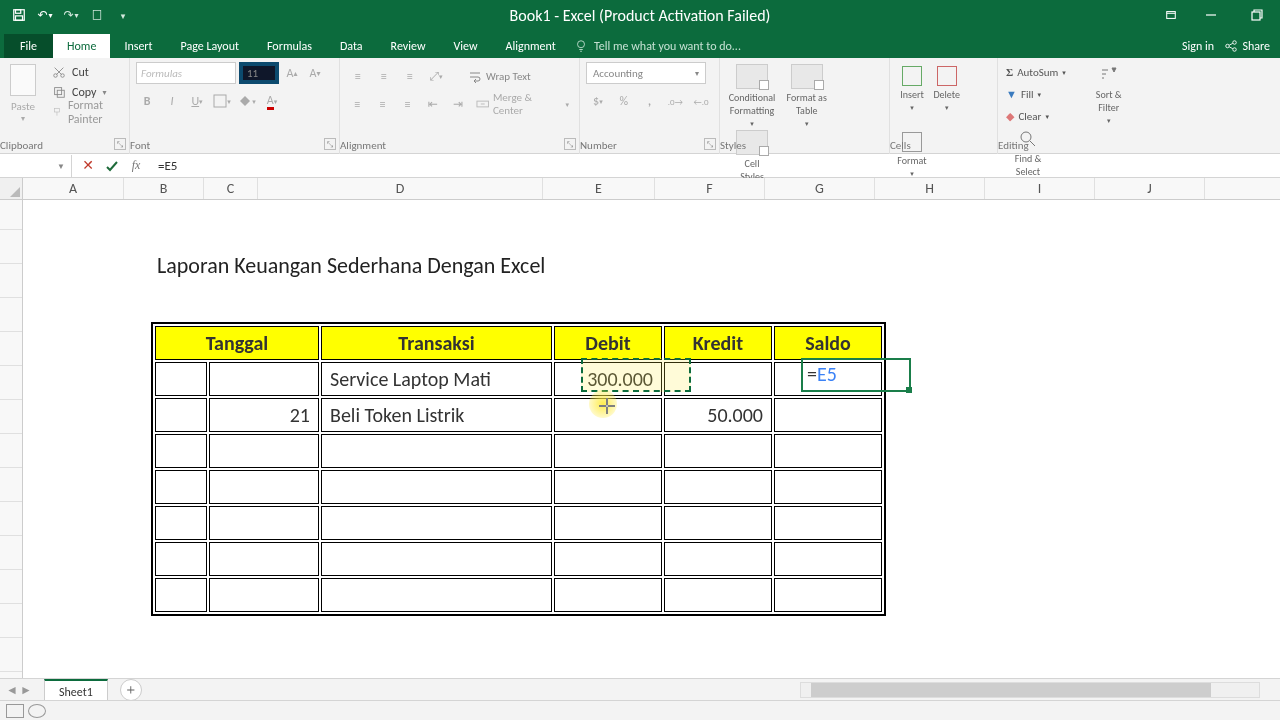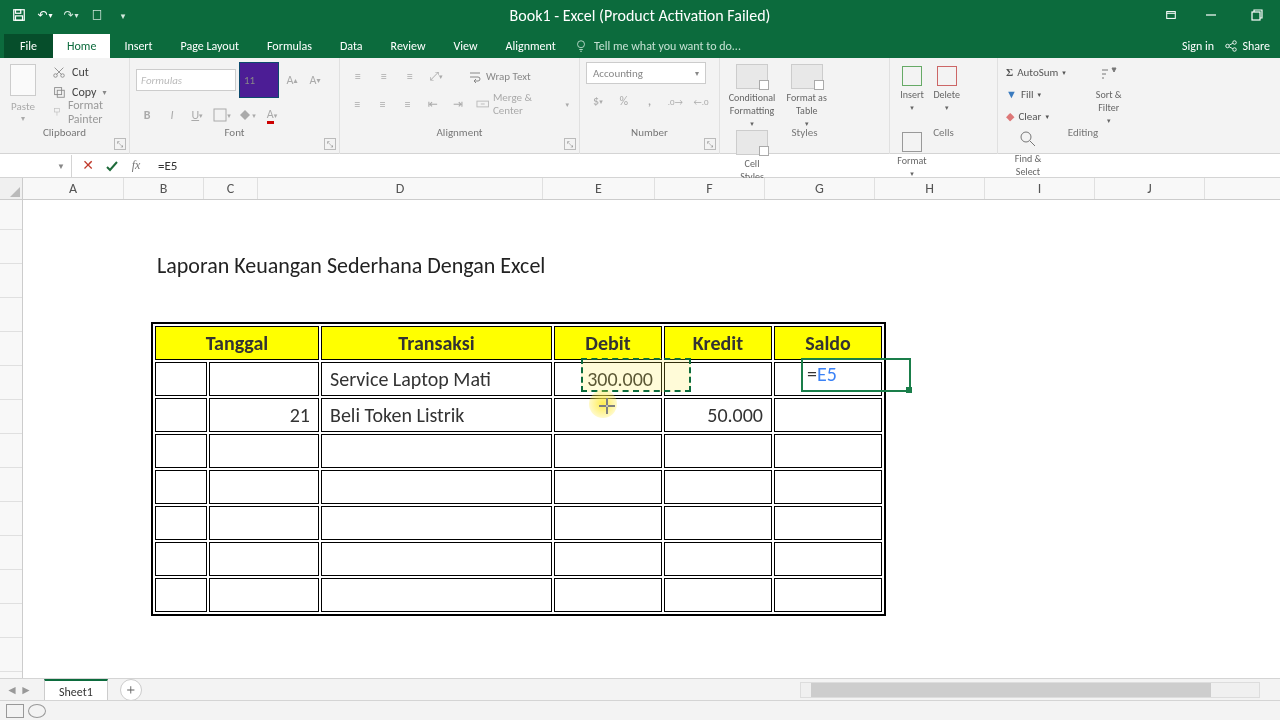--- a/index.html
+++ b/index.html
@@ -19,32 +19,32 @@
 .tab{padding:0 14px;height:24px;line-height:24px;color:#fff;font-size:12px;cursor:pointer}
 .tab.file{background:#064e2b;color:#fff;padding:0 16px}
 .tab.active{background:#fff;color:#0c6b3d}
 .tellme{position:absolute;left:574px;display:flex;align-items:center;gap:6px;height:24px;color:#c4e0d2;font-size:12px}
 .tellme svg{width:14px;height:14px}
 .signin{position:absolute;right:66px;color:#fff;height:24px;line-height:24px;font-size:12px;cursor:pointer}
 .share{position:absolute;right:0;color:#fff;height:24px;line-height:24px;font-size:12px;padding:0 10px;display:flex;align-items:center;gap:4px;cursor:pointer}
 
 .ribbon{height:96px;background:#f3f3f3;border-bottom:1px solid #d4d4d4;display:flex;position:relative}
 .group{border-right:1px solid #e0e0e0;position:relative;height:96px;padding:4px 6px 18px 6px}
-.group-label{position:absolute;bottom:15px;left:0;right:0;text-align:center;font-size:11px;color:#777}
+.group-label{position:absolute;bottom:2px;left:0;right:0;text-align:left;font-size:11px;color:#777}
 .group .dlg{position:absolute;right:3px;bottom:4px;width:12px;height:12px;border:1px solid #bbb;font-size:8px;color:#888;display:flex;align-items:center;justify-content:center;cursor:pointer}
 
 .clipboard{width:130px}
 .clipboard .cbtn{display:flex;align-items:center;gap:6px;height:20px;font-size:12px;color:#444;padding:2px 4px;cursor:pointer}
 .clipboard .cbtn svg{width:14px;height:14px}
 .clipboard .fp{color:#999}
 
 .font{width:210px}
 .font .row{display:flex;gap:3px;align-items:center;margin-bottom:6px}
 .fname{width:100px;height:22px;border:1px solid #ccc;background:#fff;font-size:11px;color:#bbb;padding:0 4px;display:flex;align-items:center;font-style:italic}
-.fsize{width:40px;height:36px;border:1px solid #0c4a6e;background:#4c1d95;font-size:11px;padding:0 4px;display:flex;align-items:center;color:#888}
+.fsize{width:40px;height:22px;border:4px solid #0c4a6e;background:#0f172a;font-size:11px;padding:0 4px;display:flex;align-items:center;color:#888}
 .sbtn{width:20px;height:22px;display:flex;align-items:center;justify-content:center;color:#aaa;cursor:pointer;font-size:12px}
 .fbtn{width:22px;height:22px;display:flex;align-items:center;justify-content:center;color:#aaa;cursor:pointer;font-family:"Times New Roman",serif}
 
 .align{width:240px}
 .align .row{display:flex;gap:2px;align-items:center;height:28px}
 .abtn{width:24px;height:22px;display:flex;align-items:center;justify-content:center;color:#aaa;cursor:pointer}
 .wrap{display:flex;align-items:center;gap:4px;color:#888;font-size:11px;padding:0 4px;cursor:pointer}
 .merge{display:flex;align-items:center;gap:4px;color:#aaa;font-size:11px;padding:0 4px;cursor:pointer}
 
 .number{width:140px}

